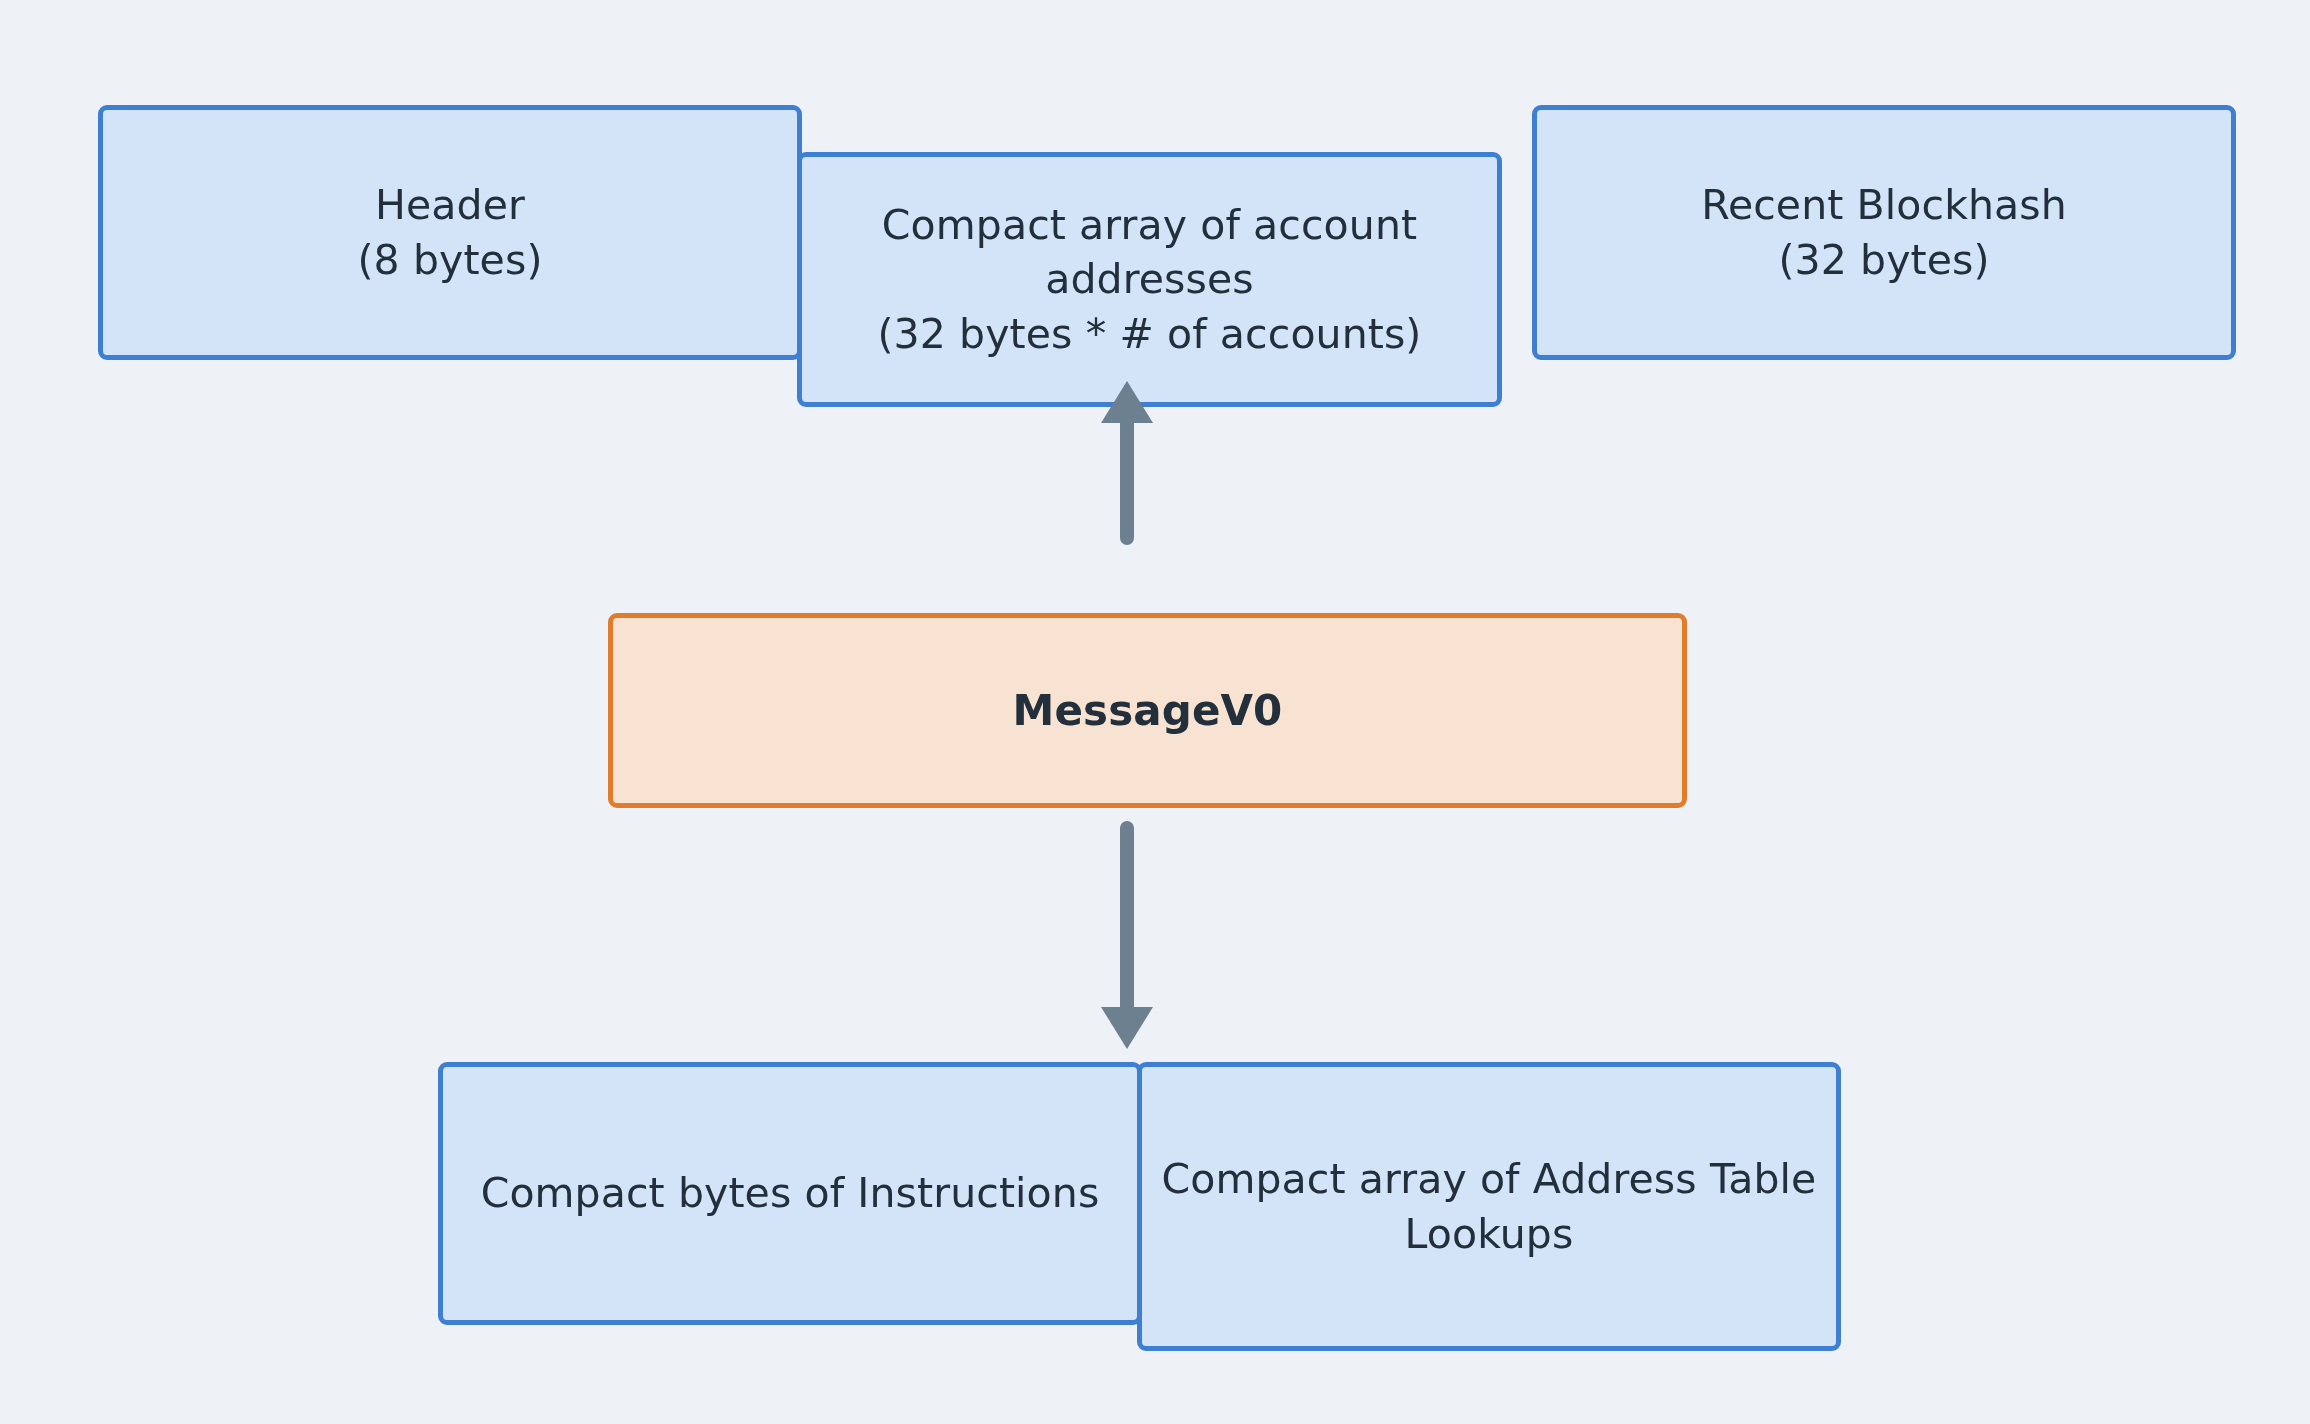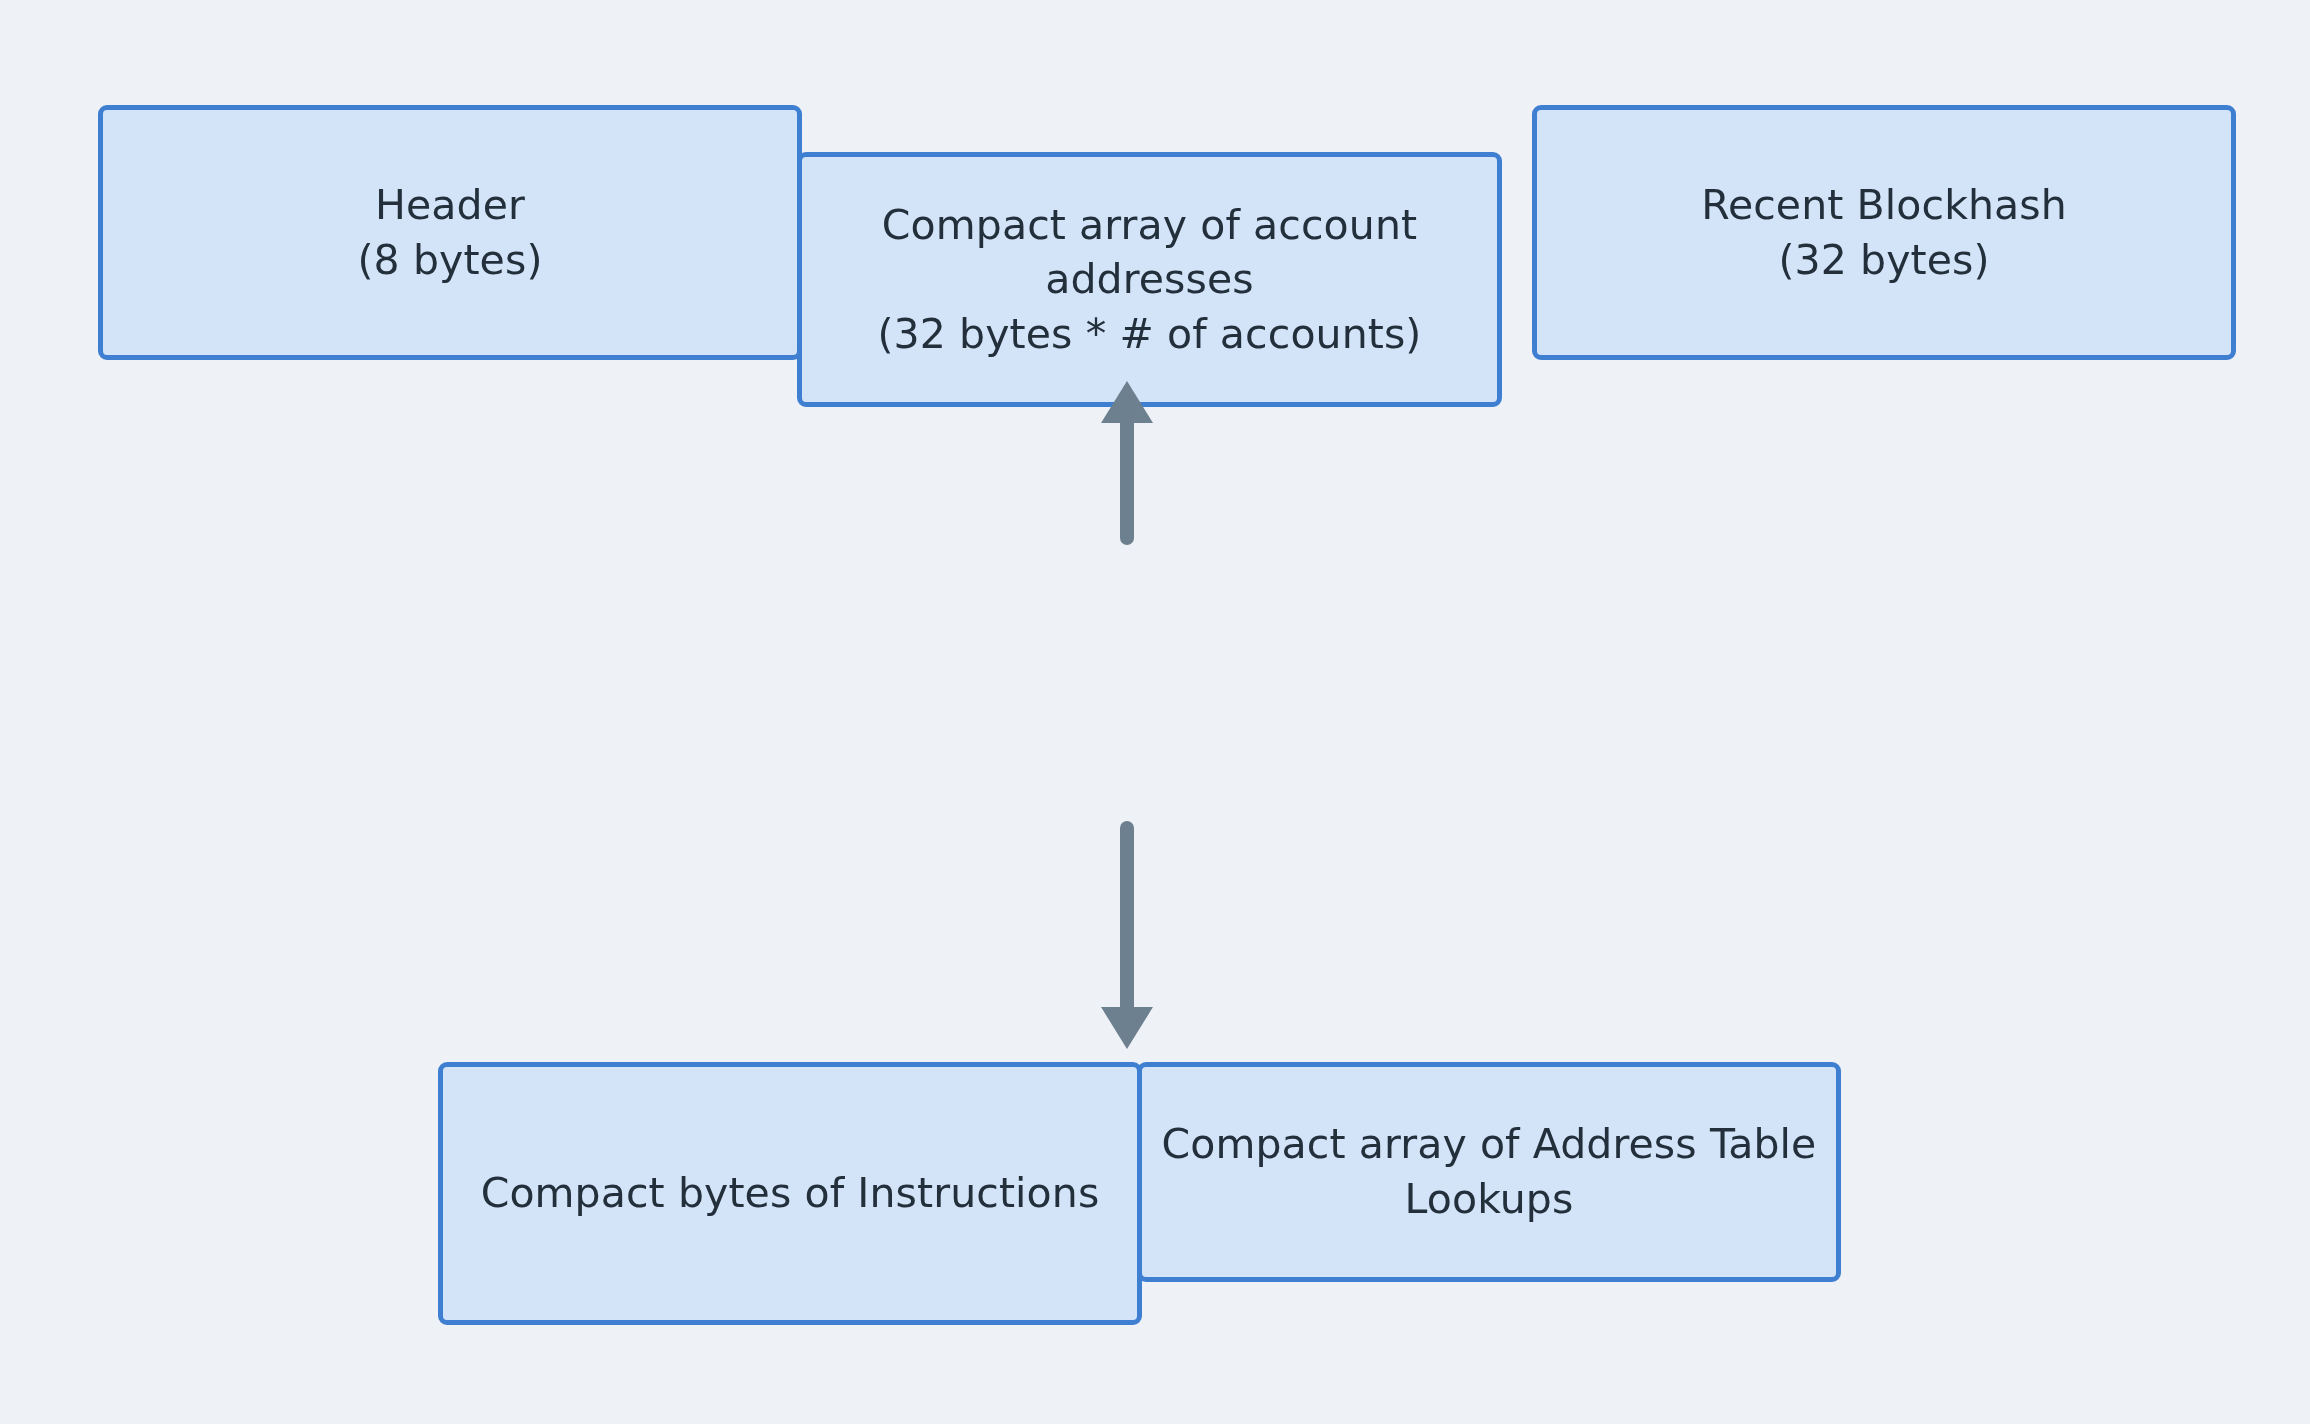--- a/index.html
+++ b/index.html
@@ -49,21 +49,21 @@
   
   #node-header        { left: 98px;   top: 105px;  width: 704px; height: 255px; }
   #node-accounts      { left: 797px;  top: 105px;  width: 705px; height: 255px; margin-top: 47px; }
   #node-blockhash     { left: 1497px; top: 105px;  width: 704px; height: 255px; margin-left: 35px; }
 
   
   #node-messagev0     { left: 608px;  top: 613px;  width: 1079px; height: 195px; }
 
   
   #node-instructions  { left: 438px;  top: 1062px; width: 704px; height: 263px; }
-  #node-lookups       { left: 1137px; top: 1062px; width: 704px; height: 220px; text-align: center; }
+  #node-lookups       { left: 1137px; top: 1062px; width: 704px; height: 289px; text-align: center; }
 
   
   .arrow-svg {
     position: absolute;
     overflow: visible;
   }
   #arrow-up-svg   { left: 1087px; top: 375px; width: 80px;  height: 165px; }
   #arrow-down-svg { left: 1087px; top: 820px; width: 80px;  height: 235px; }
 </style>
 </head>
@@ -78,20 +78,21 @@
 (32 bytes * # of accounts)</div>
 
   <div class="node blue" id="node-blockhash">Recent Blockhash
 (32 bytes)</div>
 
   <svg class="arrow-svg" id="arrow-up-svg" viewBox="0 0 80 165">
     <line x1="40" y1="163" x2="40" y2="40" stroke="#6d808f" stroke-width="14" stroke-linecap="round"></line>
     <path d="M 40 6 L 66 48 L 14 48 Z" fill="#6d808f"></path>
   </svg>
 
+  <div class="node orange" id="node-messagev0">MessageV0</div>
 
   <svg class="arrow-svg" id="arrow-down-svg" viewBox="0 0 80 235">
     <line x1="40" y1="8" x2="40" y2="196" stroke="#6d808f" stroke-width="14" stroke-linecap="round"></line>
     <path d="M 40 229 L 66 187 L 14 187 Z" fill="#6d808f"></path>
   </svg>
 
   <div class="node blue" id="node-instructions">Compact bytes of Instructions</div>
 
   <div class="node blue" id="node-lookups">Compact array of Address Table Lookups</div>
 

